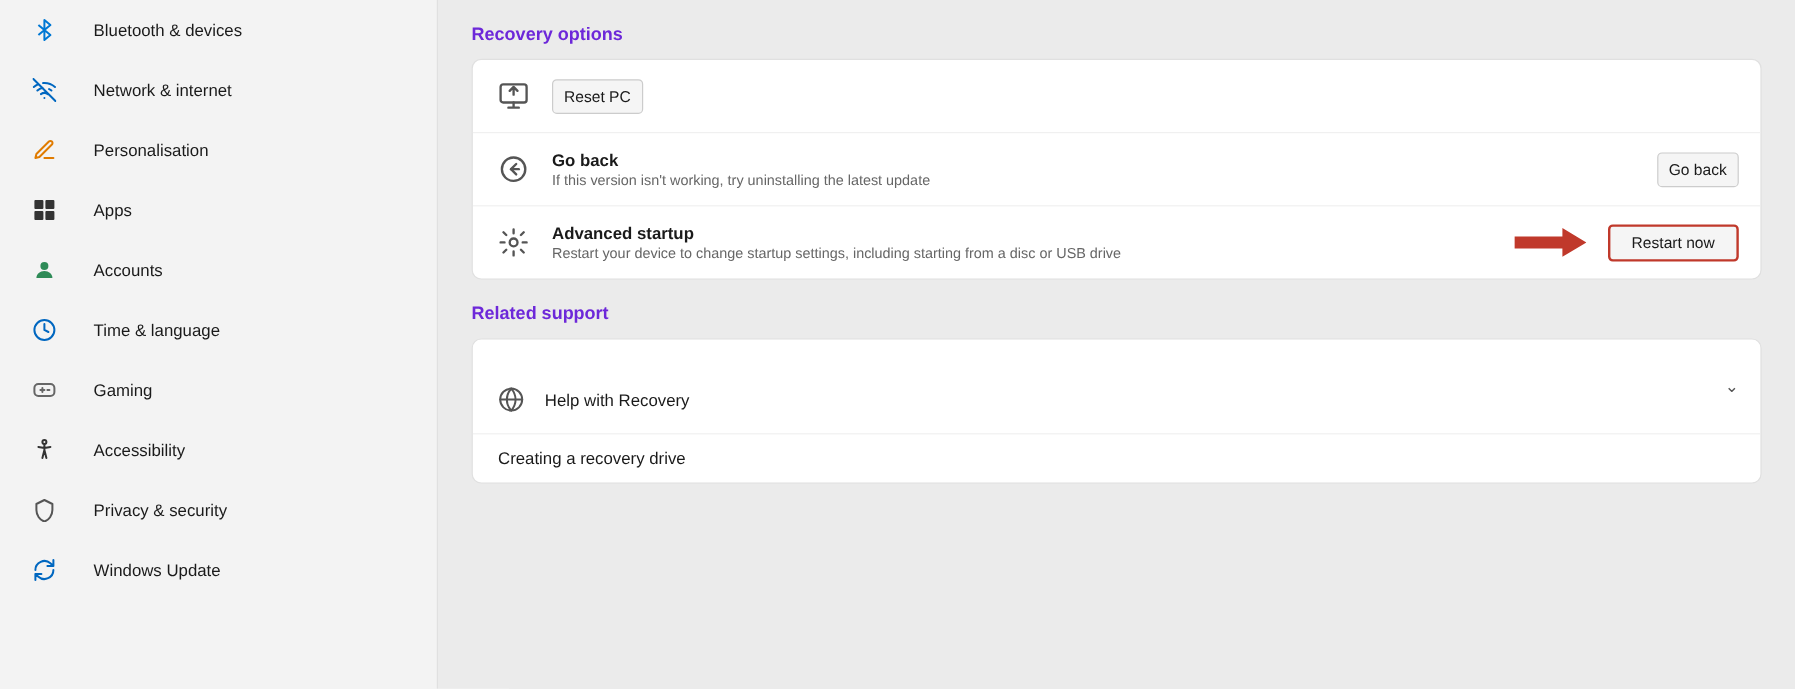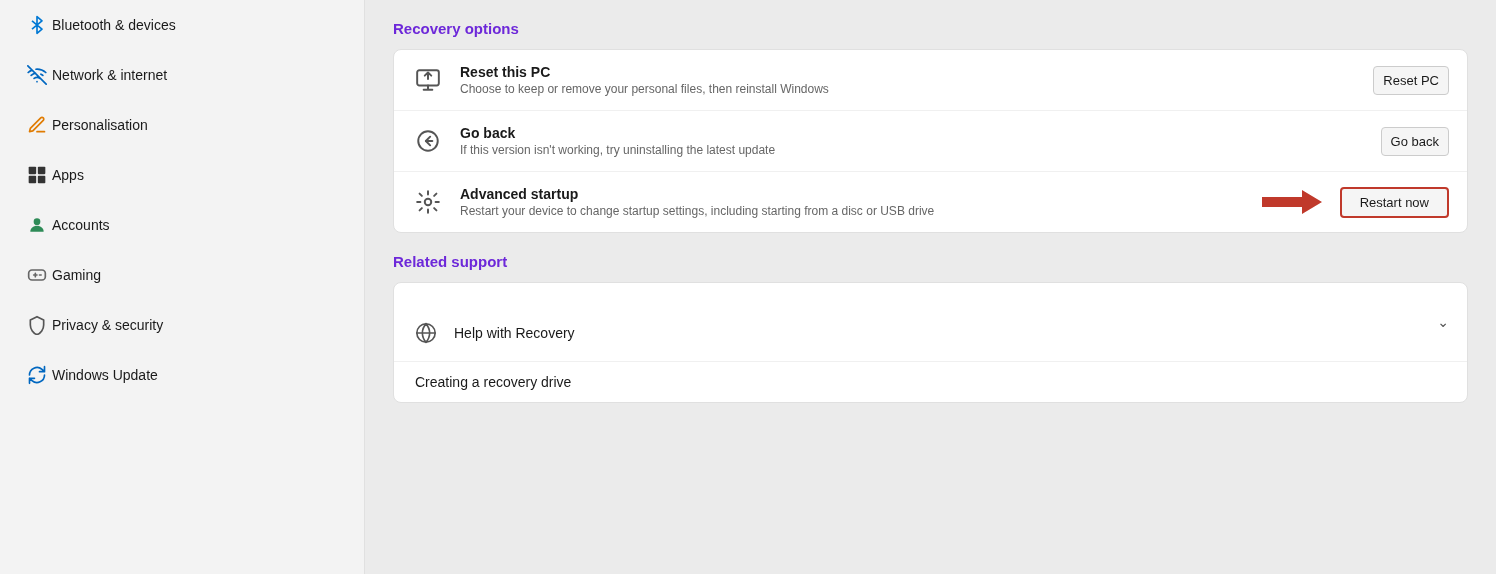--- a/index.html
+++ b/index.html
@@ -20,21 +20,21 @@
       min-width: 365px;
       background: #f3f3f3;
       padding: 0;
       display: flex;
       flex-direction: column;
       border-right: 1px solid #e0e0e0;
     }
     .sidebar-item {
       display: flex;
       align-items: center;
-      gap: 4px;
+      gap: 30px;
       padding: 13px 20px;
       cursor: pointer;
       border-radius: 6px;
       margin: 1px 6px;
       user-select: none;
     }
     .sidebar-icon {
       width: 22px;
       height: 22px;
       display: flex;
@@ -229,26 +229,44 @@
     <span class="sidebar-icon">
       <svg width="20" height="20" viewBox="0 0 24 24" fill="#2e8b57">
         <circle cx="12" cy="8" r="4"></circle>
         <path d="M4 20c0-4 3.6-7 8-7s8 3 8 7" fill="#2e8b57"></path>
       </svg>
     </span>
     <span class="sidebar-label">Accounts</span>
   </div>
   <div class="sidebar-item">
     <span class="sidebar-icon">
+      <svg width="20" height="20" viewBox="0 0 24 24" fill="none" stroke="#0067c0" stroke-width="2">
+        <circle cx="12" cy="12" r="10"></circle>
+        <path d="M12 6v6l4 2" stroke-linecap="round"></path>
+      </svg>
+    </span>
+    <span class="sidebar-label">Time &amp; language</span>
+  </div>
+  <div class="sidebar-item">
+    <span class="sidebar-icon">
       <svg width="20" height="20" viewBox="0 0 24 24" fill="none" stroke="#666" stroke-width="2">
         <rect x="2" y="6" width="20" height="12" rx="4"></rect>
         <path d="M8 12h4M10 10v4M15 12h2" stroke-linecap="round"></path>
       </svg>
     </span>
     <span class="sidebar-label">Gaming</span>
+  </div>
+  <div class="sidebar-item">
+    <span class="sidebar-icon">
+      <svg width="20" height="20" viewBox="0 0 24 24" fill="none" stroke="#333" stroke-width="2">
+        <circle cx="12" cy="4" r="2"></circle>
+        <path d="M12 6v6M6 9l6 1 6-1M10 20l2-8 2 8" stroke-linecap="round" stroke-linejoin="round"></path>
+      </svg>
+    </span>
+    <span class="sidebar-label">Accessibility</span>
   </div>
   <div class="sidebar-item">
     <span class="sidebar-icon">
       <svg width="20" height="20" viewBox="0 0 24 24" fill="none" stroke="#555" stroke-width="2">
         <path d="M12 2L4 6v6c0 5.25 3.5 10.15 8 11.5 4.5-1.35 8-6.25 8-11.5V6L12 2z" stroke-linejoin="round"></path>
       </svg>
     </span>
     <span class="sidebar-label">Privacy &amp; security</span>
   </div>
   <div class="sidebar-item">
@@ -266,24 +284,20 @@
 
   <div class="card-group">
 
     <div class="card-row">
       <div class="card-icon">
         <svg width="26" height="26" viewBox="0 0 24 24" fill="none" stroke="#555" stroke-width="1.8">
           <rect x="2" y="3" width="20" height="14" rx="2"></rect>
           <path d="M8 21h8M12 17v4" stroke-linecap="round"></path>
           <path d="M9 8l3-3 3 3M12 5v6" stroke-linecap="round" stroke-linejoin="round"></path>
         </svg>
-      </div>
-      <div class="card-text">
-        <div class="card-title">Reset this PC</div>
-        <div class="card-desc">Choose to keep or remove your personal files, then reinstall Windows</div>
       </div>
       <div class="card-action">
         <button class="btn">Reset PC</button>
       </div>
     </div>
 
     <div class="card-row">
       <div class="card-icon">
         <svg width="26" height="26" viewBox="0 0 24 24" fill="none" stroke="#555" stroke-width="1.8">
           <circle cx="12" cy="12" r="9"></circle>

